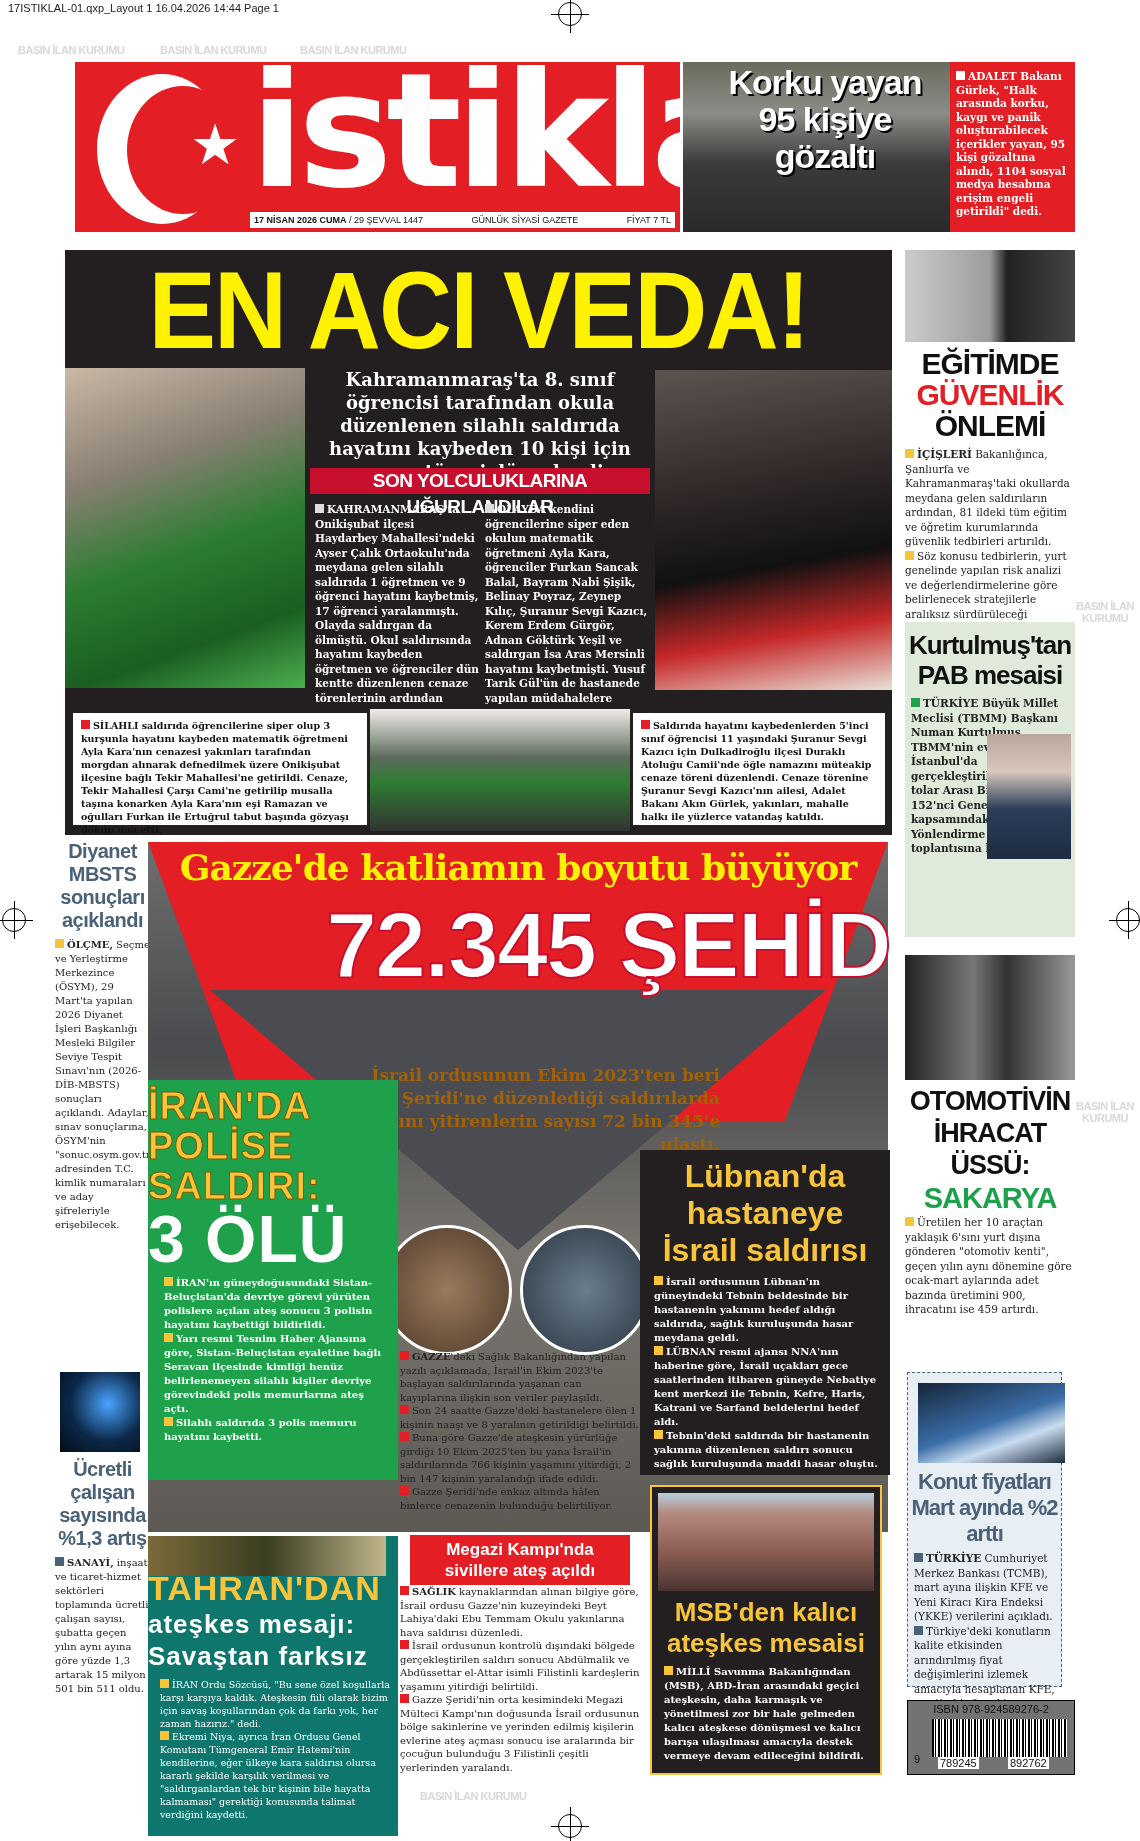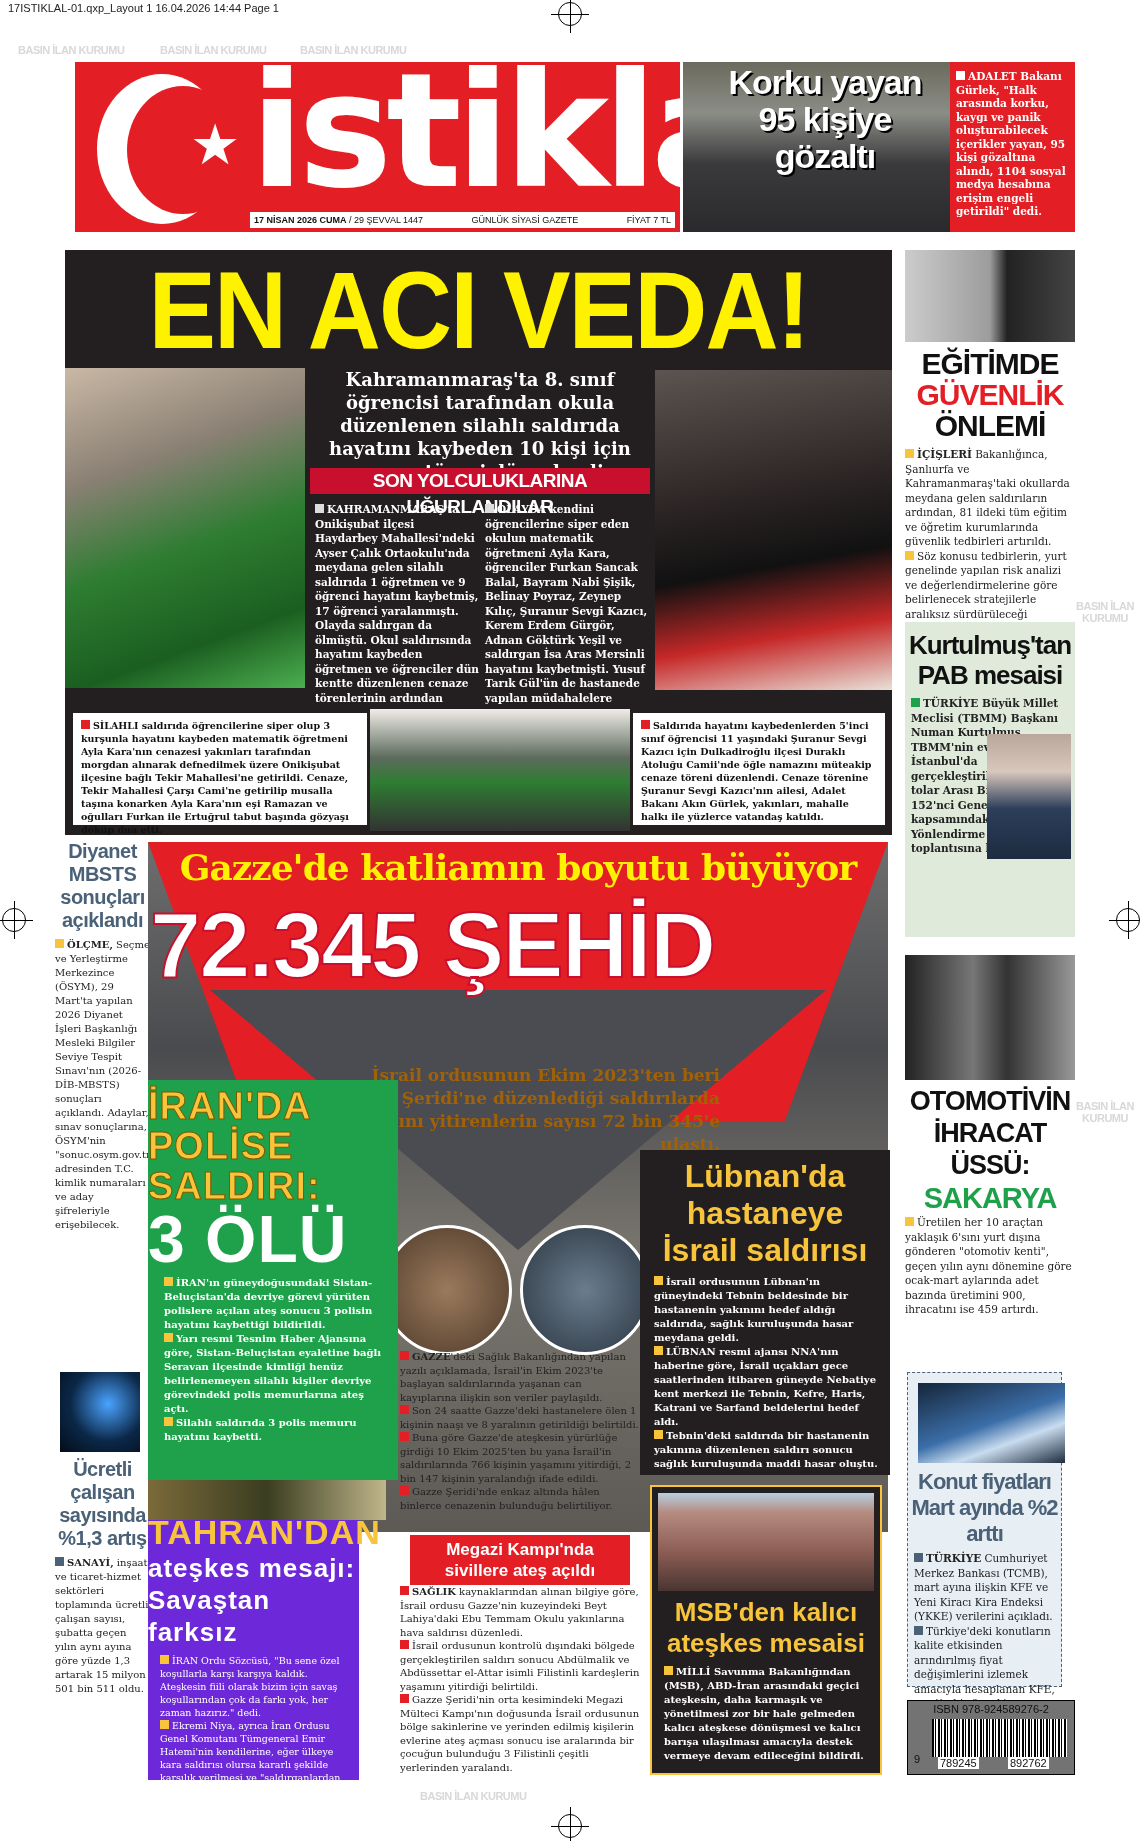--- a/index.html
+++ b/index.html
@@ -42,26 +42,26 @@
 .kurt-photo{left:82px;top:112px;width:84px;height:125px;background:linear-gradient(180deg,#b9a79c 0%,#d8c7bc 30%,#2c3e5a 60%,#1e2b40 100%)}
 .rc-photo2{left:905px;top:955px;width:170px;height:125px;background:linear-gradient(90deg,#222 0%,#777 40%,#333 60%,#999 100%)}
 .konut{left:907px;top:1372px;width:155px;height:315px;border:1.5px dashed #4a6178;background:#e7eef4}
 .konut-photo{left:10px;top:10px;width:147px;height:80px;background:linear-gradient(160deg,#15263a 0%,#3b6ea8 50%,#c9dcef 70%,#1e2c3d 100%)}
 .isbn{left:907px;top:1700px;width:168px;height:75px;border:1px solid #000;background:#737373}
 
 .gaza-bg{left:148px;top:842px;width:740px;height:690px;background:linear-gradient(180deg,#6e6e6e 0%,#4a4b4e 30%,#7a766f 60%,#5d5a55 100%)}
 .gaza-red{left:148px;top:842px;width:740px;height:280px;background:#e31e24;clip-path:polygon(0 0,100% 0,86% 100%,14% 100%)}
 .gaza-dark{left:210px;top:990px;width:616px;height:260px;background:#4a4c52;clip-path:polygon(0 0,100% 0,50% 100%)}
 .gaza-title{left:148px;top:846px;width:740px;text-align:center;color:#fff200;font:bold 36px/42px "DejaVu Serif",serif;letter-spacing:-1px}
-.gaza-num{left:150px;top:895px;width:740px;text-align:left;color:#fff;font:bold 92px/100px "Liberation Sans",sans-serif;letter-spacing:-2px;-webkit-text-stroke:2px #c8102e}
+.gaza-num{left:150px;top:895px;width:740px;text-align:right;color:#fff;font:bold 92px/100px "Liberation Sans",sans-serif;letter-spacing:-2px;-webkit-text-stroke:2px #c8102e}
 .gaza-sub{left:320px;top:1064px;width:400px;color:#a16207;text-align:right;font:bold 17px/23px "DejaVu Serif",serif}
 .iran{left:148px;top:1080px;width:250px;height:400px;background:#1ea14a}
 .iran-head{color:#f7c43c;font:bold 38px/40px "Liberation Sans",sans-serif;letter-spacing:1px;-webkit-text-stroke:1px #7a5a00;text-align:left}
 .iran-text{color:#fff;font:bold 10px/14px "DejaVu Serif",serif}
-.tahran{left:148px;top:1480px;width:211px;height:300px;background:#6d28d9}
+.tahran{left:148px;top:1536px;width:250px;height:300px;background:#0f766e}
 .tahran-photo{left:0;top:0;width:238px;height:40px;background:linear-gradient(90deg,#7b6a3a,#3a3d20,#c0b68b)}
 .lub{left:640px;top:1150px;width:250px;height:325px;background:#231f20}
 .lub-h{color:#f7c43c;font:bold 32px/37px "Liberation Sans",sans-serif;text-align:center}
 .lub-text{color:#fff;font:bold 10px/14px "DejaVu Serif",serif}
 .msb{left:650px;top:1485px;width:232px;height:290px;background:#231f20;border:2px solid #f7c43c}
 .msb-photo{left:6px;top:6px;width:216px;height:98px;background:linear-gradient(180deg,#b7cfe0 0%,#b58b80 20%,#8c5d54 60%,#4a3531 100%)}
 .gz-text{left:400px;top:1350px;width:240px;color:#222;font:10px/13.5px "DejaVu Serif",serif}
 .megazi-bar{left:410px;top:1535px;width:220px;height:50px;background:#e31e24;color:#fff;text-align:center;font:bold 17px/21px "Liberation Sans",sans-serif;padding-top:4px}
 .mg-text{left:400px;top:1585px;width:250px;color:#222;font:10px/13.5px "DejaVu Serif",serif}
 .circ{border-radius:50%;border:3px solid #fff}

